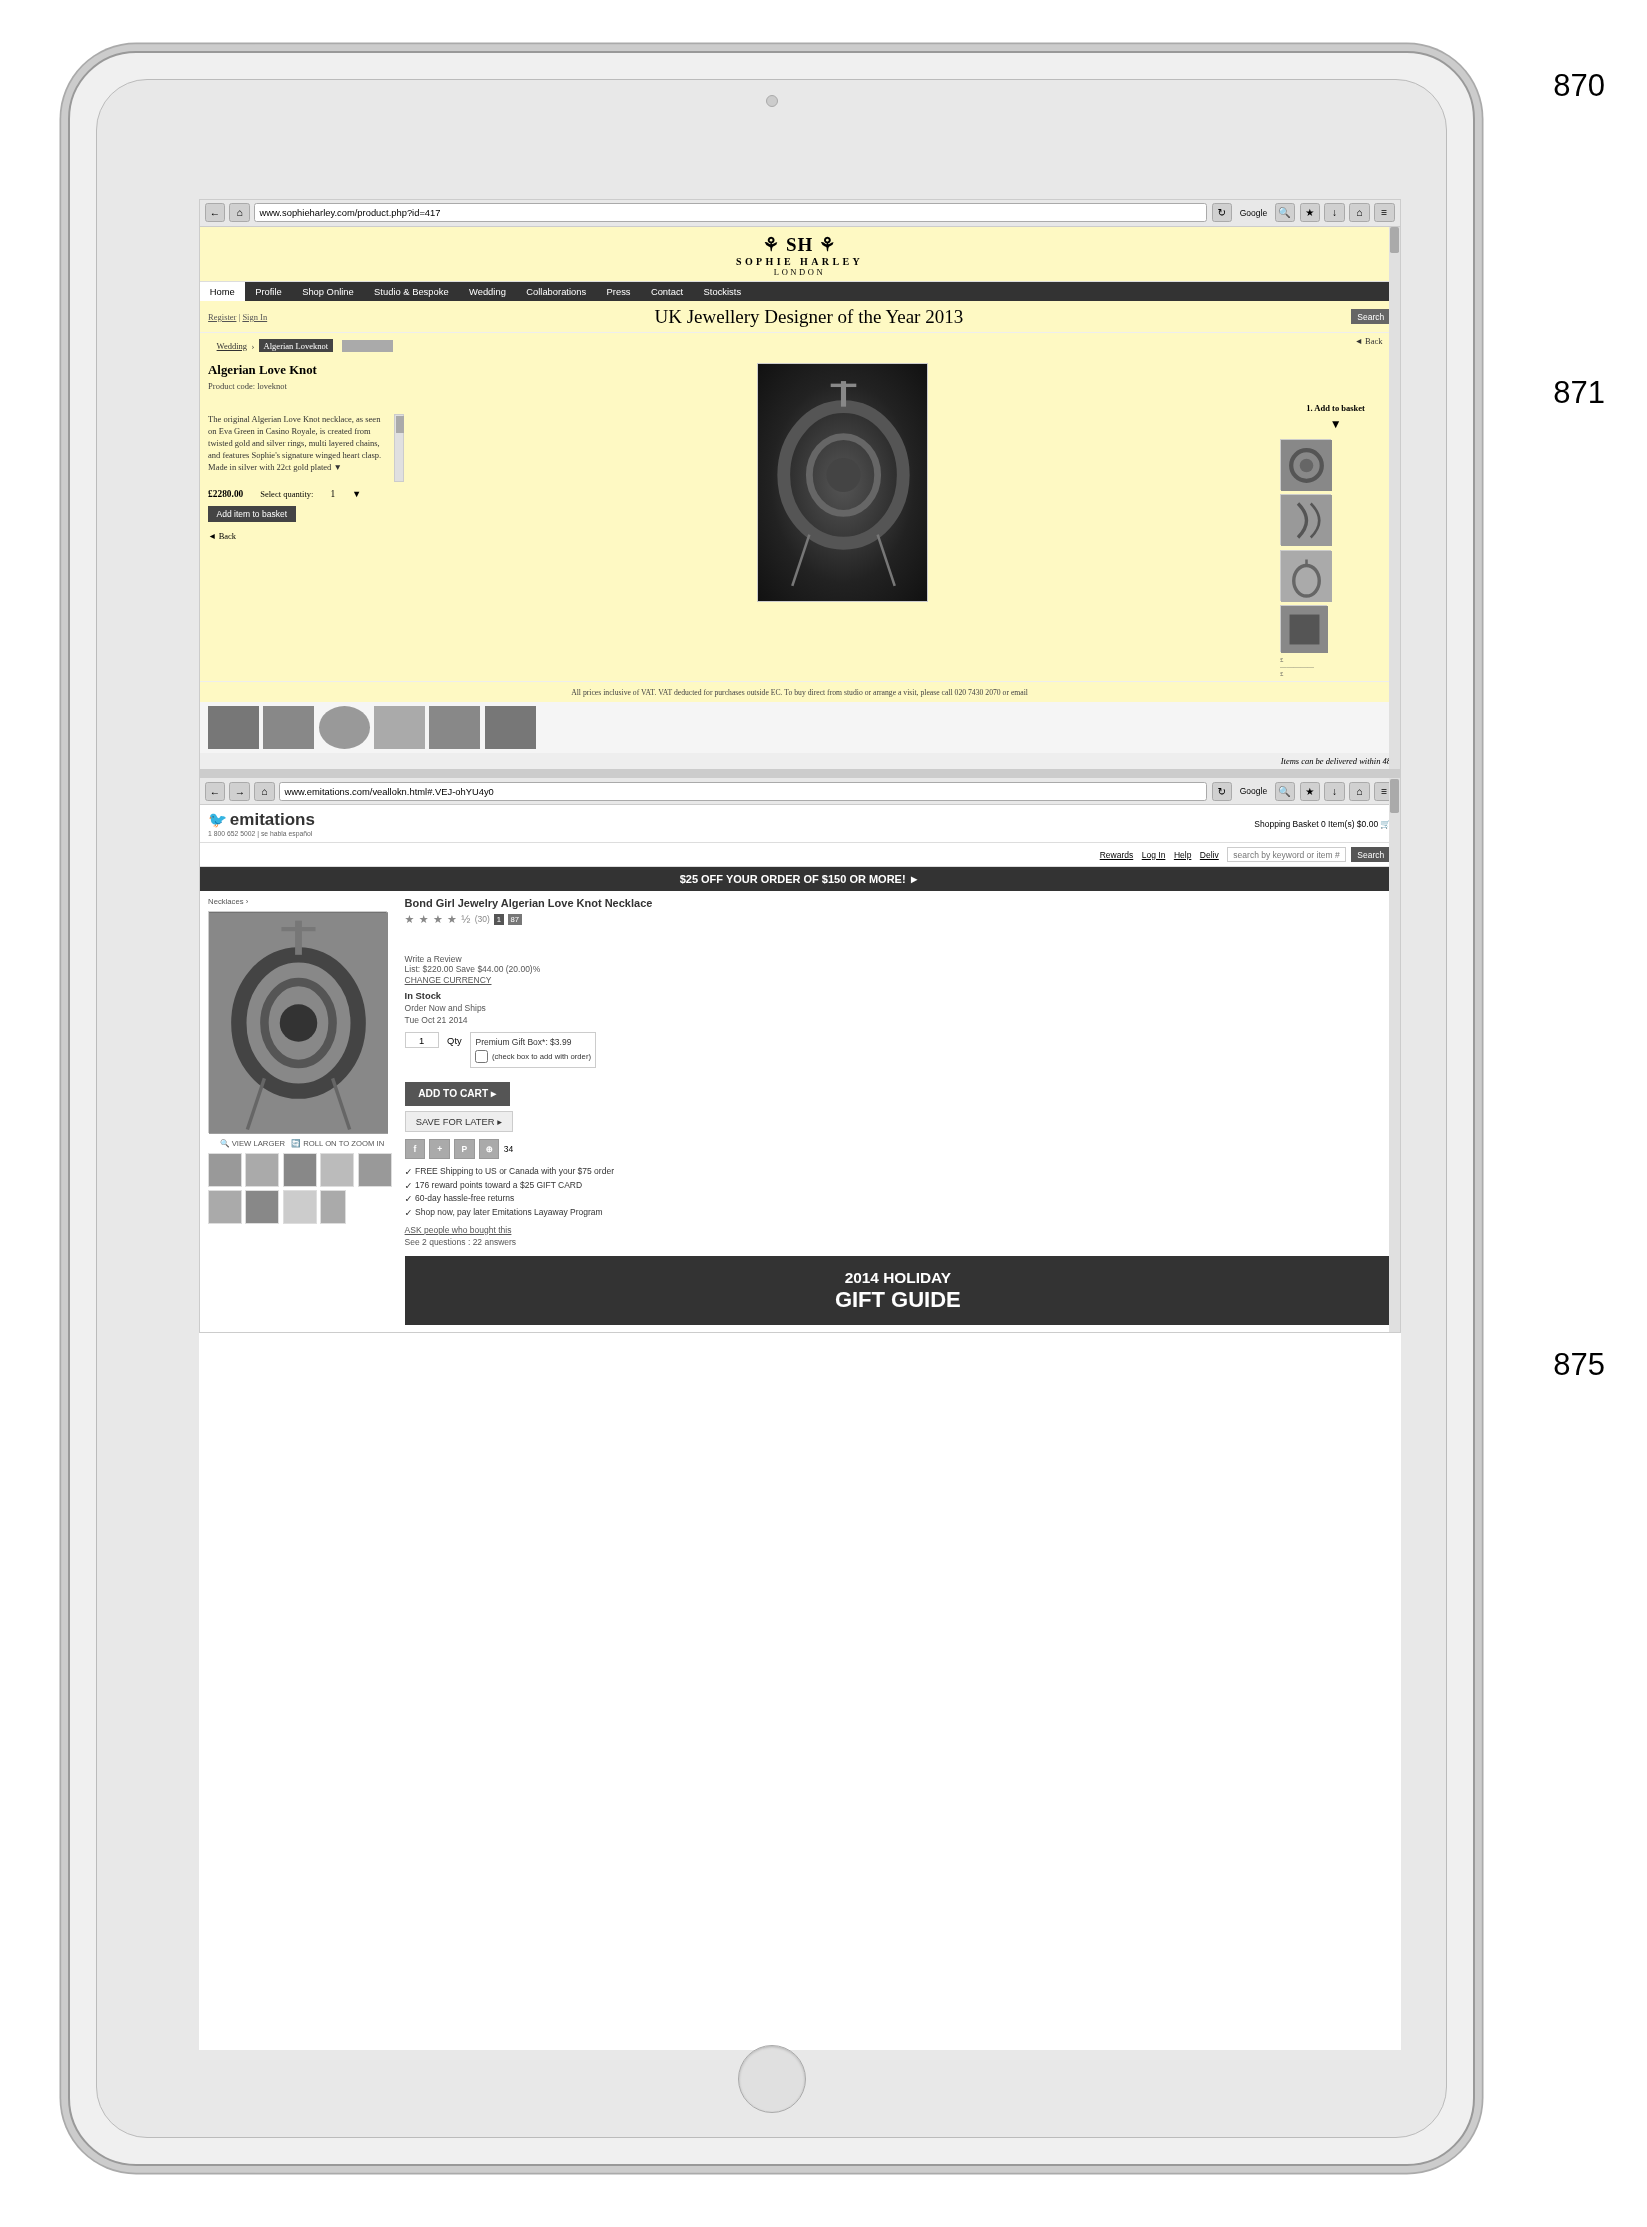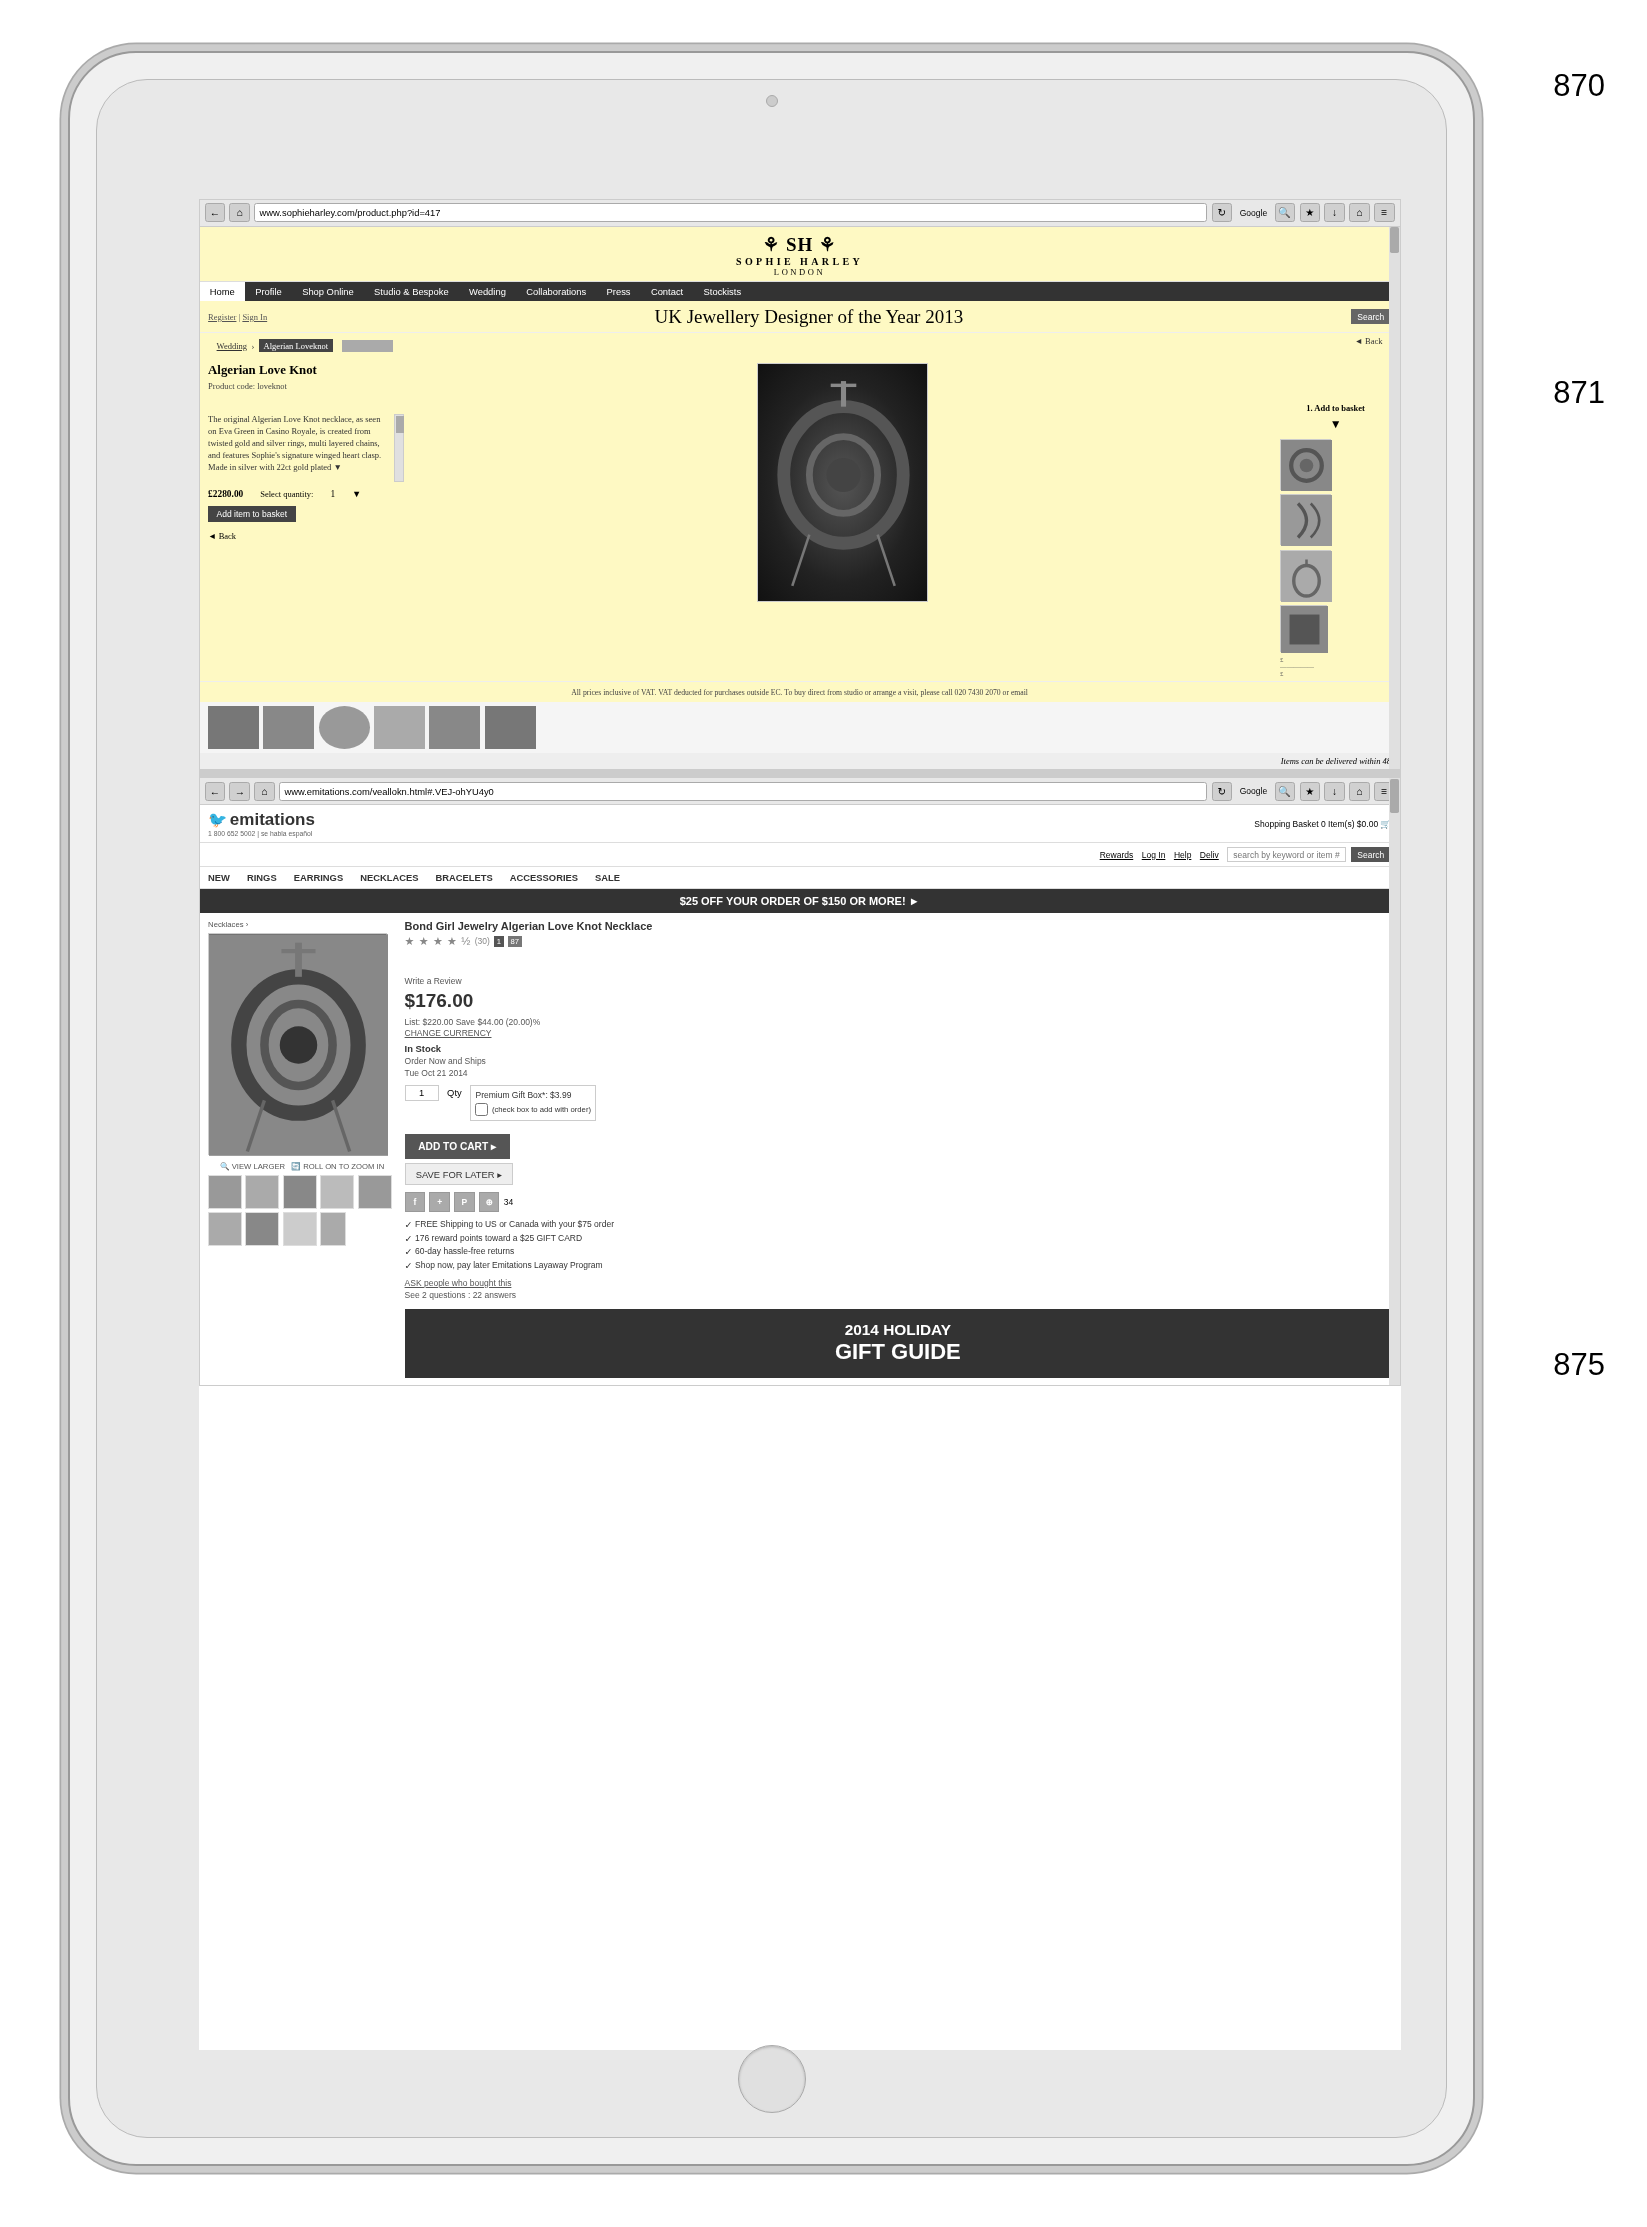--- a/index.html
+++ b/index.html
@@ -960,29 +960,20 @@
             <span style="text-decoration:underline;cursor:pointer;">Rewards</span>
             <span style="text-decoration:underline;cursor:pointer;">Log In</span>
             <span style="text-decoration:underline;cursor:pointer;">Help</span>
             <span style="text-decoration:underline;cursor:pointer;">Deliv</span>
             <div class="em-search-bar">
               <input class="em-search-input" type="text" placeholder="search by keyword or item #" style="">
               <button class="em-search-btn">Search</button>
             </div>
           </div>
 
-          <div class="em-nav">
-            <div class="em-nav-item">NEW</div>
-            <div class="em-nav-item">RINGS</div>
-            <div class="em-nav-item">EARRINGS</div>
-            <div class="em-nav-item">NECKLACES</div>
-            <div class="em-nav-item">BRACELETS</div>
-            <div class="em-nav-item">ACCESSORIES</div>
-            <div class="em-nav-item">SALE</div>
-          </div>
 
           <div class="em-banner">$25 OFF YOUR ORDER OF $150 OR MORE! ►</div>
 
           <div class="em-content">
 
             <div class="em-left">
               <div class="em-breadcrumb">Necklaces ›</div>
               <div class="em-product-img">
                 <div class="em-product-img-inner">
                   <svg width="179" height="222" viewBox="0 0 210 260" xmlns="http://www.w3.org/2000/svg">
@@ -1023,21 +1014,20 @@
                 <span class="em-star">★</span>
                 <span class="em-star">★</span>
                 <span class="em-star">★</span>
                 <span class="em-star">½</span>
                 <span style="font-size:8.5px;">(30)</span>
                 <span style="background:#555;color:#fff;padding:0.9px 2.6px;font-size:7.7px;">1</span>
                 <span style="background:#777;color:#fff;padding:0.9px 2.6px;font-size:7.7px;">87</span>
               </div>
               <div class="em-review-link">Write a Review</div>
 
-              <div class="em-price">$176.00</div>
               <div class="em-list-price">
                 <span>List: $220.00</span>
                 <span>Save $44.00 (20.00)%</span>
               </div>
               <div class="em-change-currency">CHANGE CURRENCY</div>
 
               <div class="em-stock">In Stock</div>
               <div class="em-ships">Order Now and Ships</div>
               <div class="em-ships">Tue Oct 21 2014</div>
 

